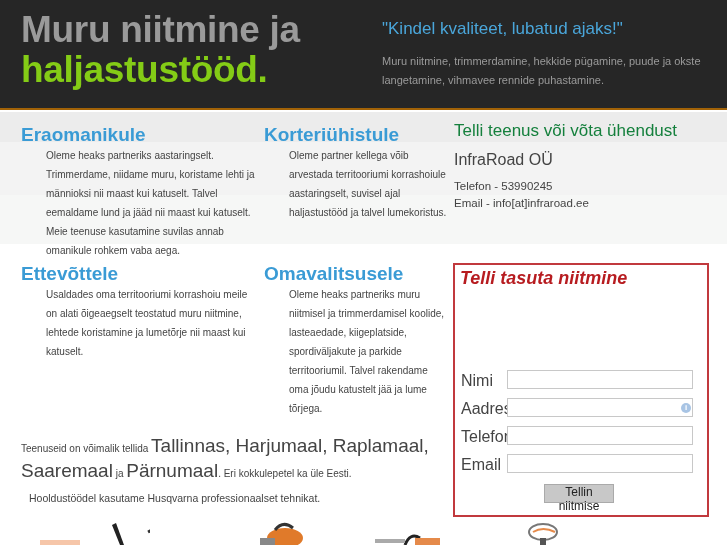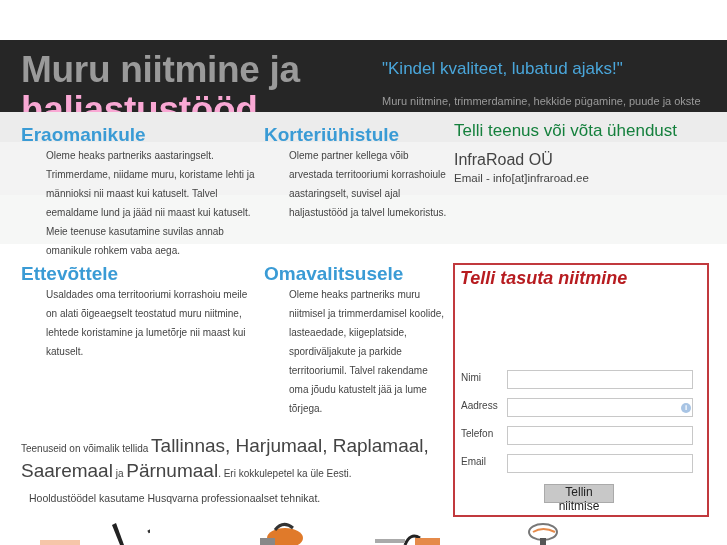--- a/index.html
+++ b/index.html
@@ -3,28 +3,27 @@
 <meta charset="utf-8">
 <style>
   * { box-sizing: border-box; margin: 0; padding: 0; }
   html, body { width: 727px; height: 545px; overflow: hidden; background: #ffffff; }
   body { font-family: "Liberation Sans", "DejaVu Sans", sans-serif; color: #444; position: relative; }
 
   .header {
     position: absolute; left: 0; top: 0; width: 727px; height: 110px;
     background: #262626;
     border-bottom: 2px solid #a16207;
-    margin-top: 40px;
   }
   .header-title {
     position: absolute; left: 21px; top: 10px;
     font-weight: bold; font-size: 37px; line-height: 40px; letter-spacing: -0.3px;
   }
   .header-title .line1 { color: #9a9a9a; display: block; }
-  .header-title .line2 { color: #f9a8d4; display: block; }
+  .header-title .line2 { color: #84cc16; display: block; }
   .slogan {
     position: absolute; left: 382px; top: 19px;
     color: #4aa6da; font-size: 17px;
   }
   .header-desc {
     position: absolute; left: 382px; top: 52px; width: 330px;
     color: #9a9a9a; font-size: 11px; line-height: 19px;
   }
 
   .band {
@@ -56,21 +55,21 @@
   }
   .order-title {
     position: absolute; left: 5px; top: 3px;
     color: #b71c20; font-size: 18px; font-weight: bold; font-style: italic;
   }
   .order-desc {
     position: absolute; left: 5px; top: 24px; width: 244px;
     font-size: 10.5px; line-height: 19px; color: #444;
   }
   .form-row { position: absolute; left: 6px; width: 240px; height: 20px; }
-  .form-row label { position: absolute; left: 0; top: 2px; font-size: 10px; color: #444; text-align: right; }
+  .form-row label { position: absolute; left: 0; top: 2px; font-size: 16px; color: #444; text-align: right; }
   .form-row input {
     position: absolute; left: 46px; top: 0; width: 186px; height: 19px;
     border: 1px solid #c8c8c8; background: #fff; font-size: 10px;
   }
   .info-icon {
     position: absolute; left: 220px; top: 5px; width: 10px; height: 10px; border-radius: 50%;
     background: #a8c4e4; color: #fff; font-size: 8px; line-height: 10px; text-align: center; font-weight: bold;
   }
   .submit-btn {
     position: absolute; left: 89px; top: 219px; width: 70px; height: 19px;
@@ -113,20 +112,21 @@
   <p>Usaldades oma territooriumi korrashoiu meile on alati õigeaegselt teostatud muru niitmine, lehtede koristamine ja lumetõrje nii maast kui katuselt.</p>
 </div>
 <div class="col" id="c4">
   <h2>Omavalitsusele</h2>
   <p>Oleme heaks partneriks muru niitmisel ja trimmerdamisel koolide, lasteaedade, kiigeplatside, spordiväljakute ja parkide territooriumil. Talvel rakendame oma jõudu katustelt jää ja lume tõrjega.</p>
 </div>
 
 <div class="contact">
   <div class="contact-title">Telli teenus või võta ühendust</div>
   <div class="contact-company">InfraRoad OÜ</div>
+  <div class="contact-line contact-phone">Telefon - 53990245</div>
   <div class="contact-line">Email - info[at]infraroad.ee</div>
 </div>
 
 <div class="order-box">
   <div class="order-title">Telli tasuta niitmine</div>
 
   <div class="form-row" style="top:105px;">
     <label>Nimi</label>
     <input type="text" value="" style="">
   </div>

